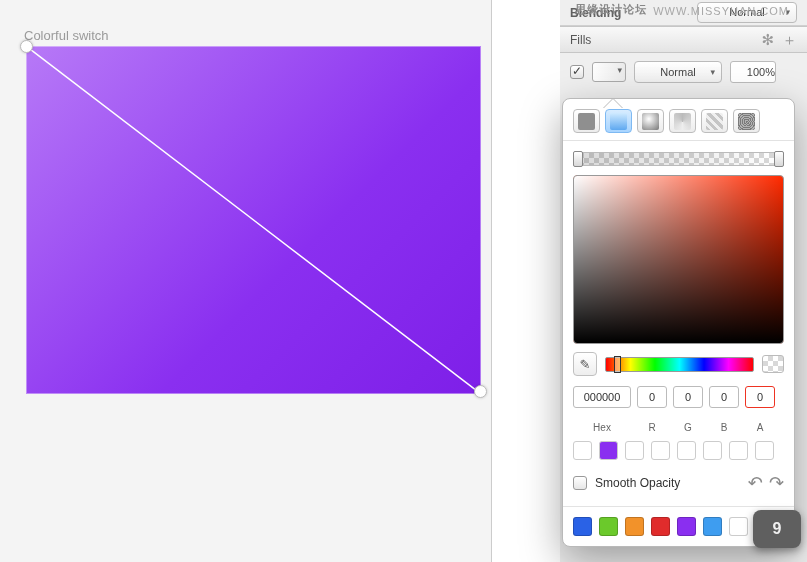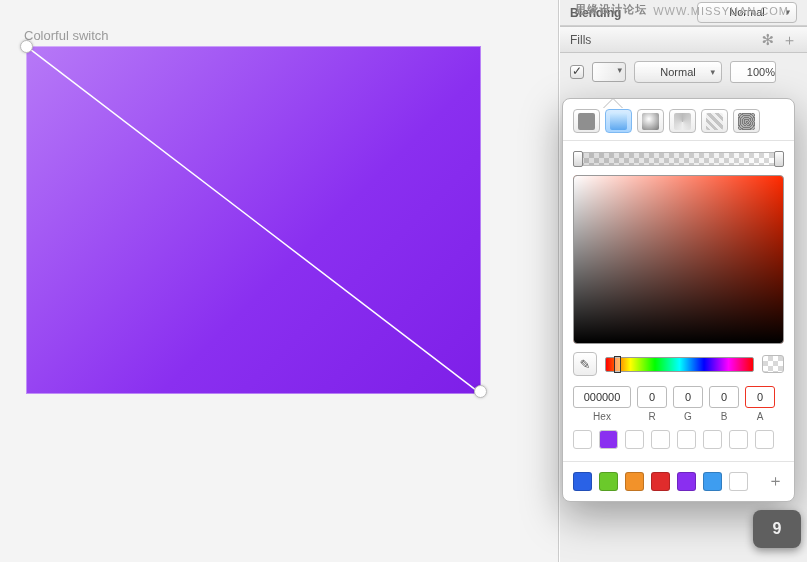--- a/index.html
+++ b/index.html
@@ -1,20 +1,20 @@
 <!DOCTYPE html>
 <html><head>
 <meta charset="utf-8">
 <style>
   * { box-sizing: border-box; margin: 0; padding: 0; font-family: "Helvetica Neue", Arial, sans-serif; }
   html, body { width: 807px; height: 562px; background: #fff; }
   body { position: relative; overflow: hidden; font-size: 12px; color: #333; }
 
   
-  #canvas-area { position: absolute; left: 0; top: 0; width: 559px; height: 562px; background: #f4f4f4; border-right: 1px solid #ccc; }
+  #canvas-area { position: absolute; left: 0; top: 0; width: 492px; height: 562px; background: #f4f4f4; border-right: 1px solid #ccc; }
   #layer-label { position: absolute; left: 24px; top: 28px; font-size: 13px; color: #9a9a9a; font-weight: 200; }
   #rect-layer { position: absolute; left: 26px; top: 46px; width: 455px; height: 348px; background: linear-gradient(135deg, #b779f7 0%, #8a2ff0 60%, #7e1fe8 100%); box-shadow: 0 0 0 1px rgba(255,255,255,.4) inset; }
   .grad-handle { position: absolute; width: 13px; height: 13px; border-radius: 50%; background: #fff; border: 1px solid #bbb; box-shadow: 0 0 3px rgba(0,0,0,.2); }
   #handleA { left: 20px; top: 40px; }
   #handleB { left: 474px; top: 385px; }
   #grad-line { position: absolute; left: 26px; top: 46px; width: 455px; height: 348px; pointer-events: none; }
 
   
   #inspector { position: absolute; left: 560px; top: 0; width: 247px; height: 562px; background: #efefef; }
   .panel-header { height: 27px; line-height: 26px; font-size: 12px; font-weight: normal; color: #555; padding: 0 10px; border-top: 1px solid #c6c6c6; border-bottom: 1px solid #c6c6c6; background: linear-gradient(#f9f9f9,#e4e4e4); display: flex; align-items: center; justify-content: space-between; }
@@ -68,21 +68,21 @@
   }
 
   .hue-row { display:flex; align-items:center; gap:8px; margin: 8px 10px 0; }
   .eyedrop { width:24px; height:24px; border:1px solid #c0c0c0; border-radius:4px; background:linear-gradient(#fff,#eee); display:flex; align-items:center; justify-content:center; font-size:13px; color:#555; cursor:pointer; }
   .hue-bar { flex:1; height:15px; border:1px solid #999; border-radius:2px; position:relative;
     background:linear-gradient(90deg,#ff0000,#ffff00,#00ff00,#00ffff,#0000ff,#ff00ff,#ff0000);}
   .hue-bar .h-h { position:absolute; top:-2px; width:7px; height:17px; border:1px solid #333; background:rgba(255,255,255,.4);}
   .alpha-sw { width:22px; height:18px; border:1px solid #bbb; border-radius:3px; background:repeating-conic-gradient(#d8d8d8 0 25%, #fff 0 50%) 0 0/10px 10px; cursor:pointer;}
 
   .val-row { display:flex; gap:6px; margin:10px 10px 0; }
-  .val-cell { display:flex; flex-direction:column; align-items:center; gap:3px; }
+  .val-cell { display:flex; flex-direction:column; align-items:center; gap:14px; }
   .val-input { height:22px; border:1px solid #bbb; border-radius:3px; background:#fff; text-align:center; font-size:11px; color:#333; line-height:20px; }
   .val-w-hex { width:58px; } .val-w-sm { width:30px; }
   .val-a { border:1.5px solid #e32; }
   .val-lbl { font-size:10px; color:#666; }
 
   .preset-row { display:flex; gap:7px; margin:8px 10px 0; }
   .preset { width:19px; height:19px; border:1px solid #ccc; border-radius:3px; cursor:pointer;}
   .preset.empty { background:#fff; }
 
   .smooth-row { display:flex; align-items:center; margin:12px 10px 0; gap:8px; }
@@ -203,20 +203,28 @@
     <div class="preset empty"></div>
     <div class="preset" style="background:#8a2ff0"></div>
     <div class="preset empty"></div>
     <div class="preset empty"></div>
     <div class="preset empty"></div>
     <div class="preset empty"></div>
     <div class="preset empty"></div>
     <div class="preset empty"></div>
   </div>
 
+  <div class="smooth-row">
+    <div class="chk"></div>
+    <span>Smooth Opacity</span>
+    <div class="undo-redo">
+      <span>↶</span>
+      <span>↷</span>
+    </div>
+  </div>
 
   <div class="doc-colors" id="doc-colors">
 
     <div class="dc-sw" style="background: rgb(42, 98, 230);"></div>
       <div class="dc-sw" style="background: rgb(107, 201, 43);"></div>
       <div class="dc-sw" style="background: rgb(242, 146, 42);"></div>
       <div class="dc-sw" style="background: rgb(224, 44, 44);"></div>
       <div class="dc-sw" style="background: rgb(138, 47, 240);"></div>
       <div class="dc-sw" style="background: rgb(62, 157, 240);"></div>
       <div class="dc-sw" style="background: rgb(255, 255, 255);"></div>

